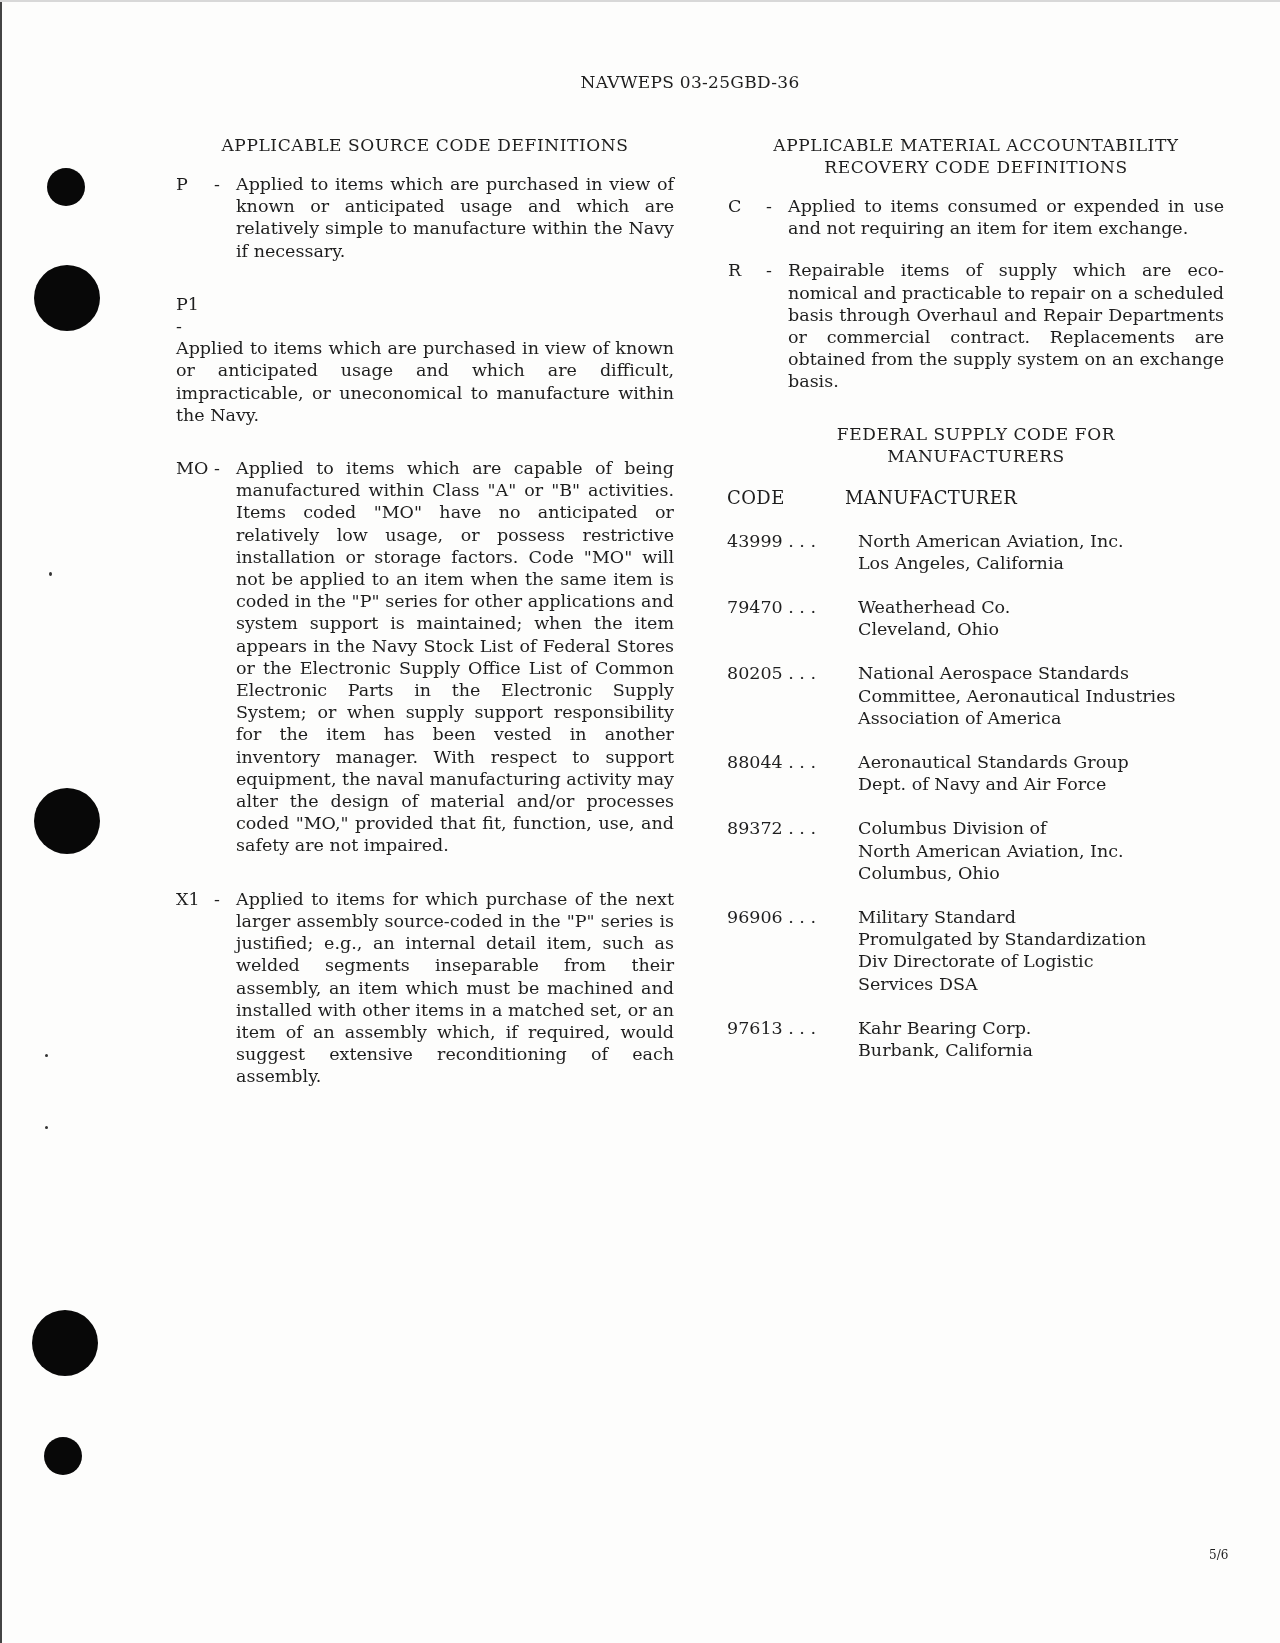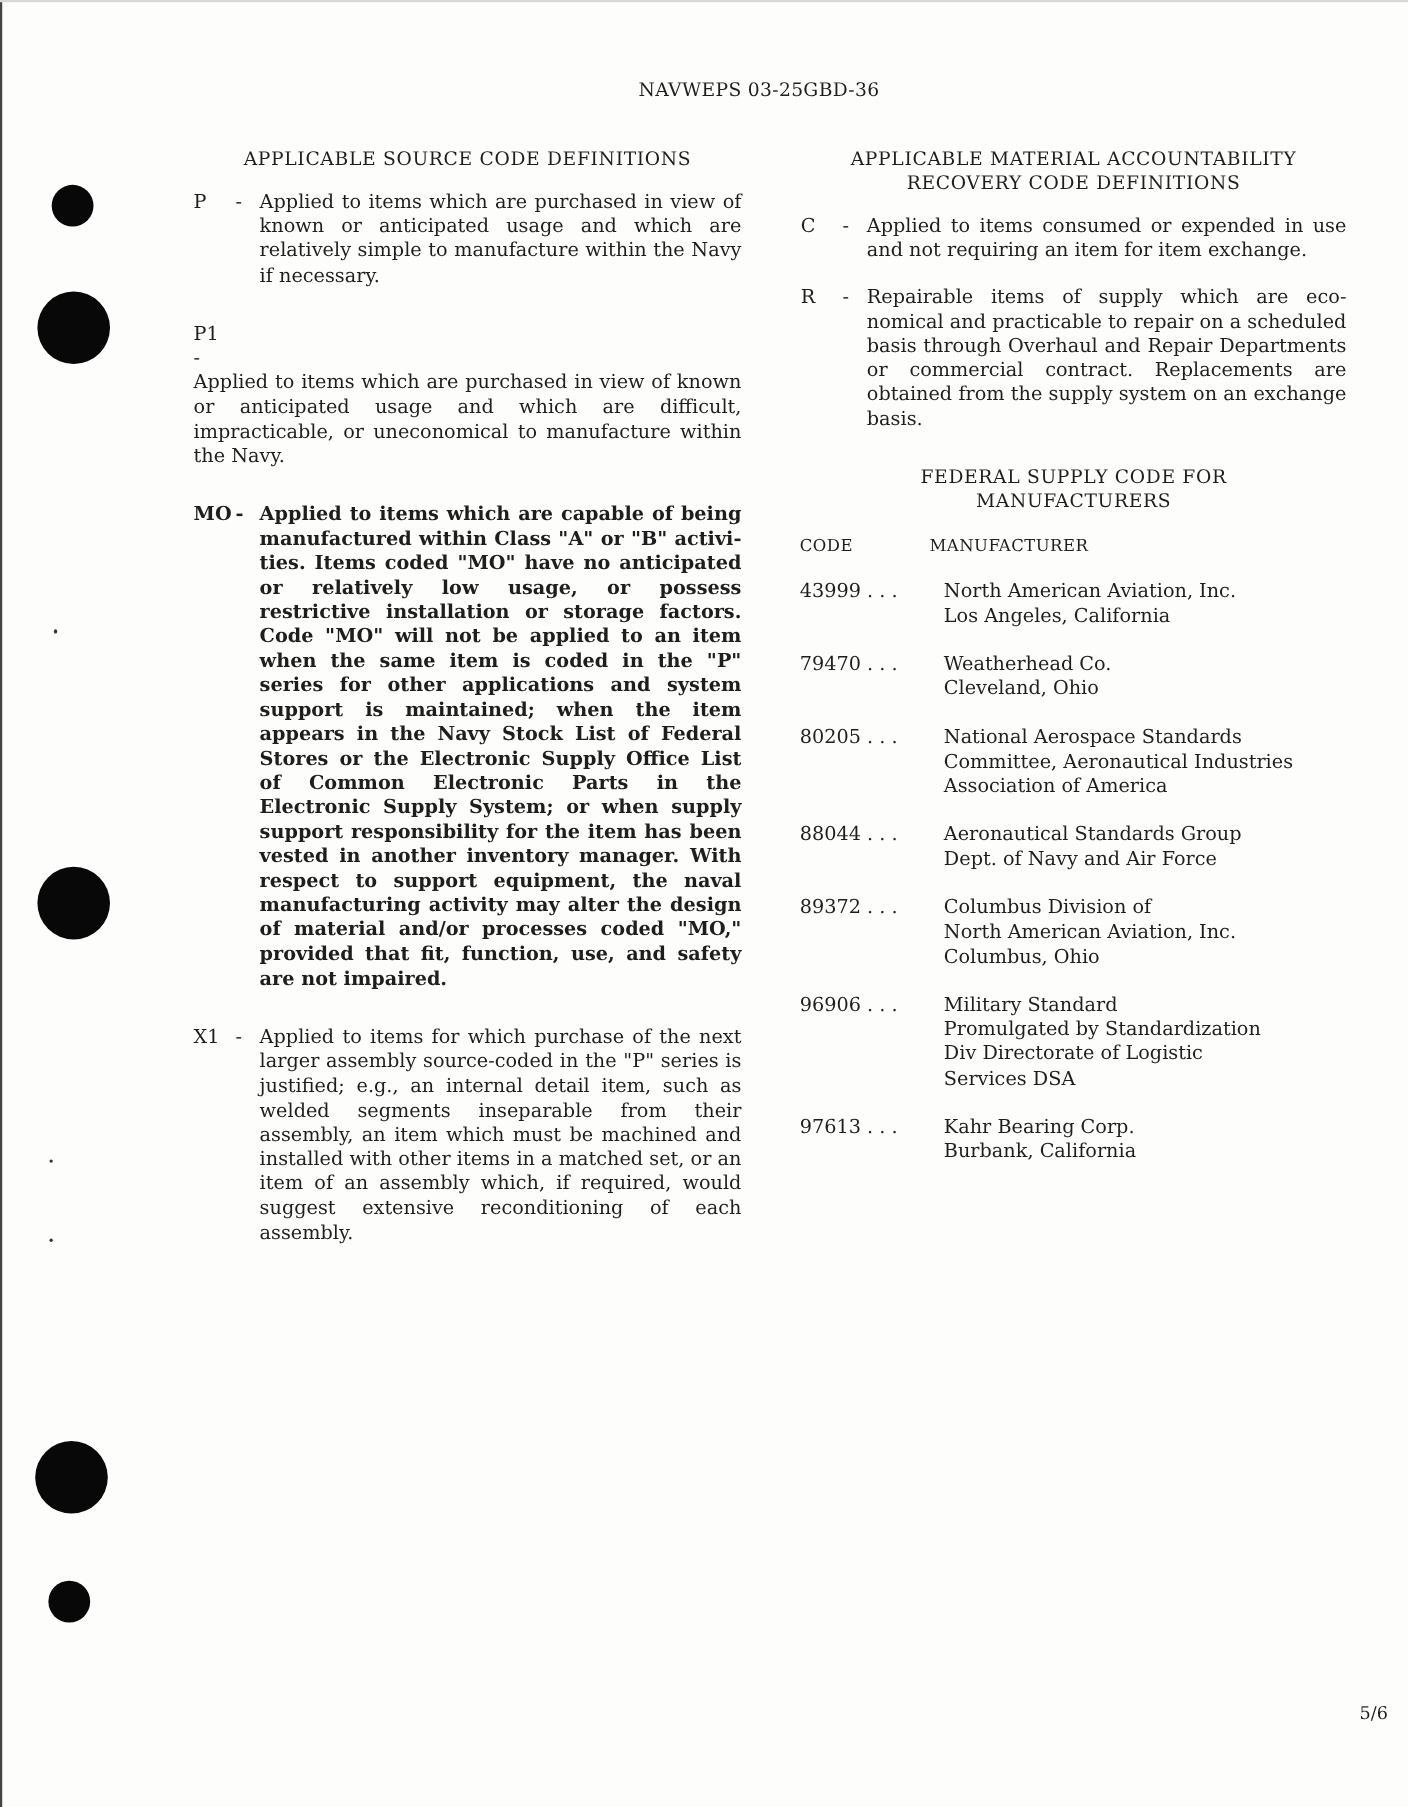--- a/index.html
+++ b/index.html
@@ -21,27 +21,27 @@
     .col-left { position: absolute; left: 176px; top: 134px; width: 498px; }
     .col-right { position: absolute; left: 728px; top: 134px; width: 496px; }
 
     .section-title { text-align: center; letter-spacing: 0.6px; line-height: 22px; font-size: 17px; }
 
     .def { display: flex; line-height: 22.2px; }
     .def .code { width: 38px; flex: none; }
     .def .dash { width: 22px; flex: none; text-align: left; }
     .def .text { flex: 1; text-align: justify; hyphens: manual; }
 
-    .mfr-head { display: flex; letter-spacing: 0.4px; font-size: 15px; }
+    .mfr-head { display: flex; letter-spacing: 0.4px; font-size: 18px; }
     .mfr-head .c1 { width: 118px; }
     .mfr-row { display: flex; line-height: 22.2px; gap: 13px; }
     .mfr-row .code { width: 118px; flex: none; white-space: pre; }
     .mfr-row .lines div { white-space: nowrap; }
 
-    .page-num { position: absolute; left: 1236px; top: 1548px; font-size: 16px; }
+    .page-num { position: absolute; left: 1209px; top: 1548px; font-size: 12px; }
   </style>
 </head>
 <body>
 
 <div class="edge-left"></div>
 <div class="edge-top"></div>
 
 <div class="hole" style="left:47px;top:168px;width:38px;height:38px;"></div>
 <div class="hole" style="left:34px;top:265px;width:66px;height:66px;"></div>
 <div class="hole" style="left:34px;top:788px;width:66px;height:66px;"></div>
@@ -61,21 +61,21 @@
     <span class="dash">-</span>
     <span class="text">Applied to items which are purchased in view of known or anticipated usage and which are relatively simple to manufacture within the Navy if necessary.</span>
   </div>
 
   <div class="def" style="margin-top:31px;flex-direction:column;">
     <span class="code">P1</span>
     <span class="dash">-</span>
     <span class="text">Applied to items which are purchased in view of known or anticipated usage and which are difficult, impracticable, or uneconomical to manufacture within the Navy.</span>
   </div>
 
-  <div class="def" style="margin-top:31px;font-weight:bold;">
+  <div class="def" style="margin-top:31px;">
     <span class="code">MO</span>
     <span class="dash">-</span>
     <span class="text">Applied to items which are capable of being manufactured within Class "A" or "B" activi­ties. Items coded "MO" have no anticipated or relatively low usage, or possess restrictive installation or storage factors. Code "MO" will not be applied to an item when the same item is coded in the "P" series for other ap­plications and system support is maintained; when the item appears in the Navy Stock List of Federal Stores or the Electronic Supply Office List of Common Electronic Parts in the Electronic Supply System; or when supply support responsibility for the item has been vested in another inventory manager. With respect to support equipment, the naval man­ufacturing activity may alter the design of material and/or processes coded "MO," pro­vided that fit, function, use, and safety are not impaired.</span>
   </div>
 
   <div class="def" style="margin-top:31px;">
     <span class="code">X1</span>
     <span class="dash">-</span>
     <span class="text">Applied to items for which purchase of the next larger assembly source-coded in the "P" series is justified; e.g., an internal detail item, such as welded segments inseparable from their assembly, an item which must be machined and installed with other items in a matched set, or an item of an assembly which, if required, would suggest extensive recondi­tioning of each assembly.</span>
   </div>

